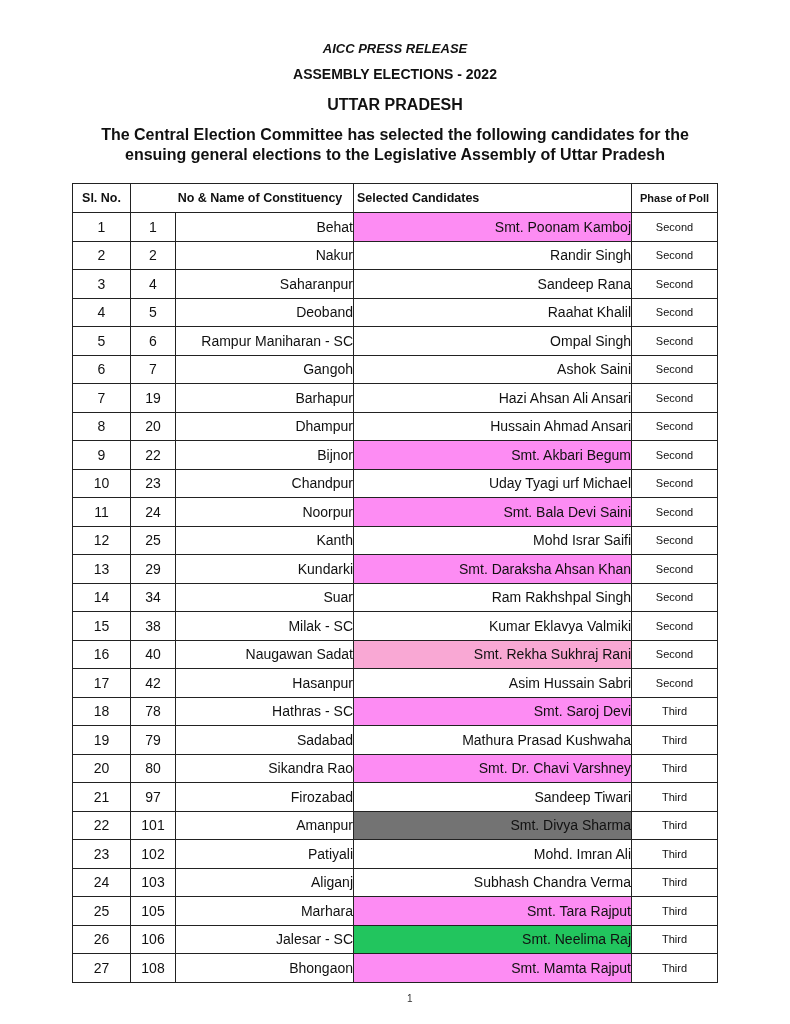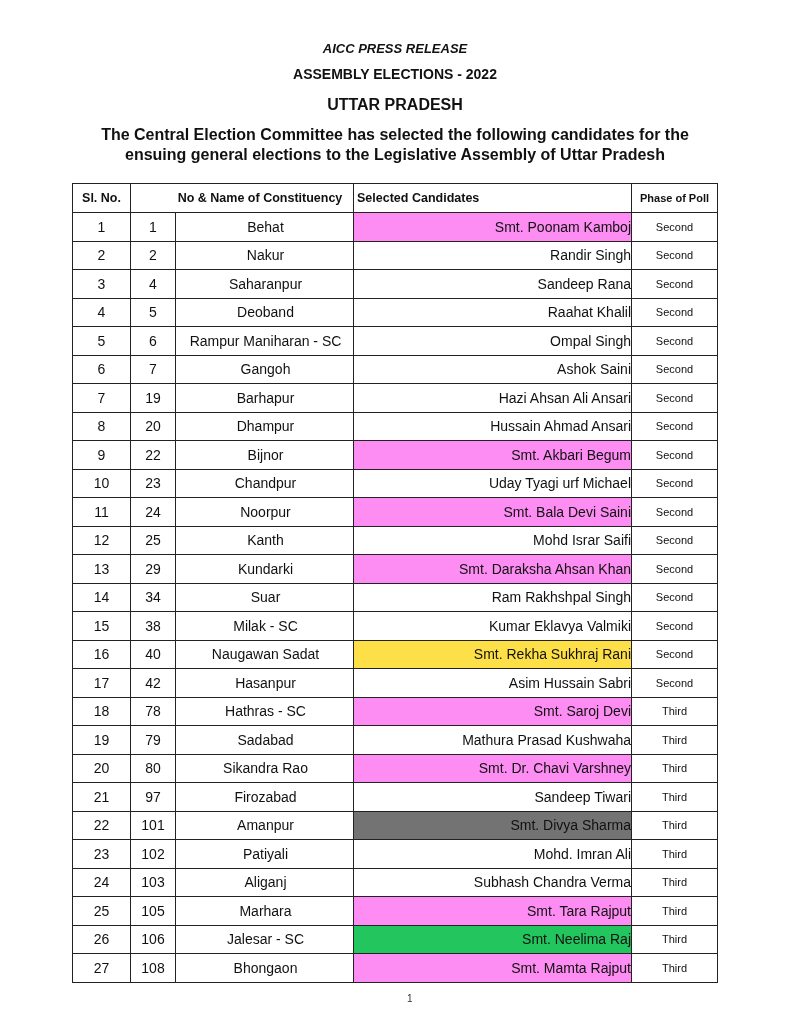--- a/index.html
+++ b/index.html
@@ -22,21 +22,21 @@
     border: 1.5px solid #222; height: 27.5px; padding: 0;
     font-size: 14px; white-space: nowrap; overflow: hidden;
   }
   th { font-weight: bold; font-size: 12.5px; height: 28px; }
   th.sl { text-align: center; }
   th.cons { text-align: center; padding-left: 36px; }
   th.cand { text-align: left; padding-left: 3px; }
   th.phase { text-align: center; font-size: 11px; }
   td.sl { text-align: center; }
   td.no { text-align: center; border-right: 1.5px solid #222; }
-  td.name { text-align: center; padding-left: 2px; }
+  td.name { text-align: right; padding-left: 2px; }
   td.cand { text-align: right; padding-left: 4px; }
   td.cand.hl { background: #fd8cf3; }
   td.phase { text-align: center; font-size: 11px; }
   #footer-left { position: absolute; left: 72px; top: 1044px; font-size: 10px; color: #333; }
   #footer-page { position: absolute; left: 407px; top: 993px; font-size: 10px; color: #333; }
 </style>
 </head>
 <body>
 
 <div id="h1" class="hdr">AICC PRESS RELEASE</div>
@@ -166,21 +166,21 @@
         <td class="sl">15</td>
         <td class="no">38</td>
         <td class="name">Milak - SC</td>
         <td class="cand">Kumar Eklavya Valmiki</td>
         <td class="phase">Second</td>
       </tr>
       <tr>
         <td class="sl">16</td>
         <td class="no">40</td>
         <td class="name">Naugawan Sadat</td>
-        <td class="cand hl" style="background: #fde047;">Smt. Rekha Sukhraj Rani</td>
+        <td class="cand hl" style="background: #f9a8d4;">Smt. Rekha Sukhraj Rani</td>
         <td class="phase">Second</td>
       </tr>
       <tr>
         <td class="sl">17</td>
         <td class="no">42</td>
         <td class="name">Hasanpur</td>
         <td class="cand">Asim Hussain Sabri</td>
         <td class="phase">Second</td>
       </tr>
       <tr>

